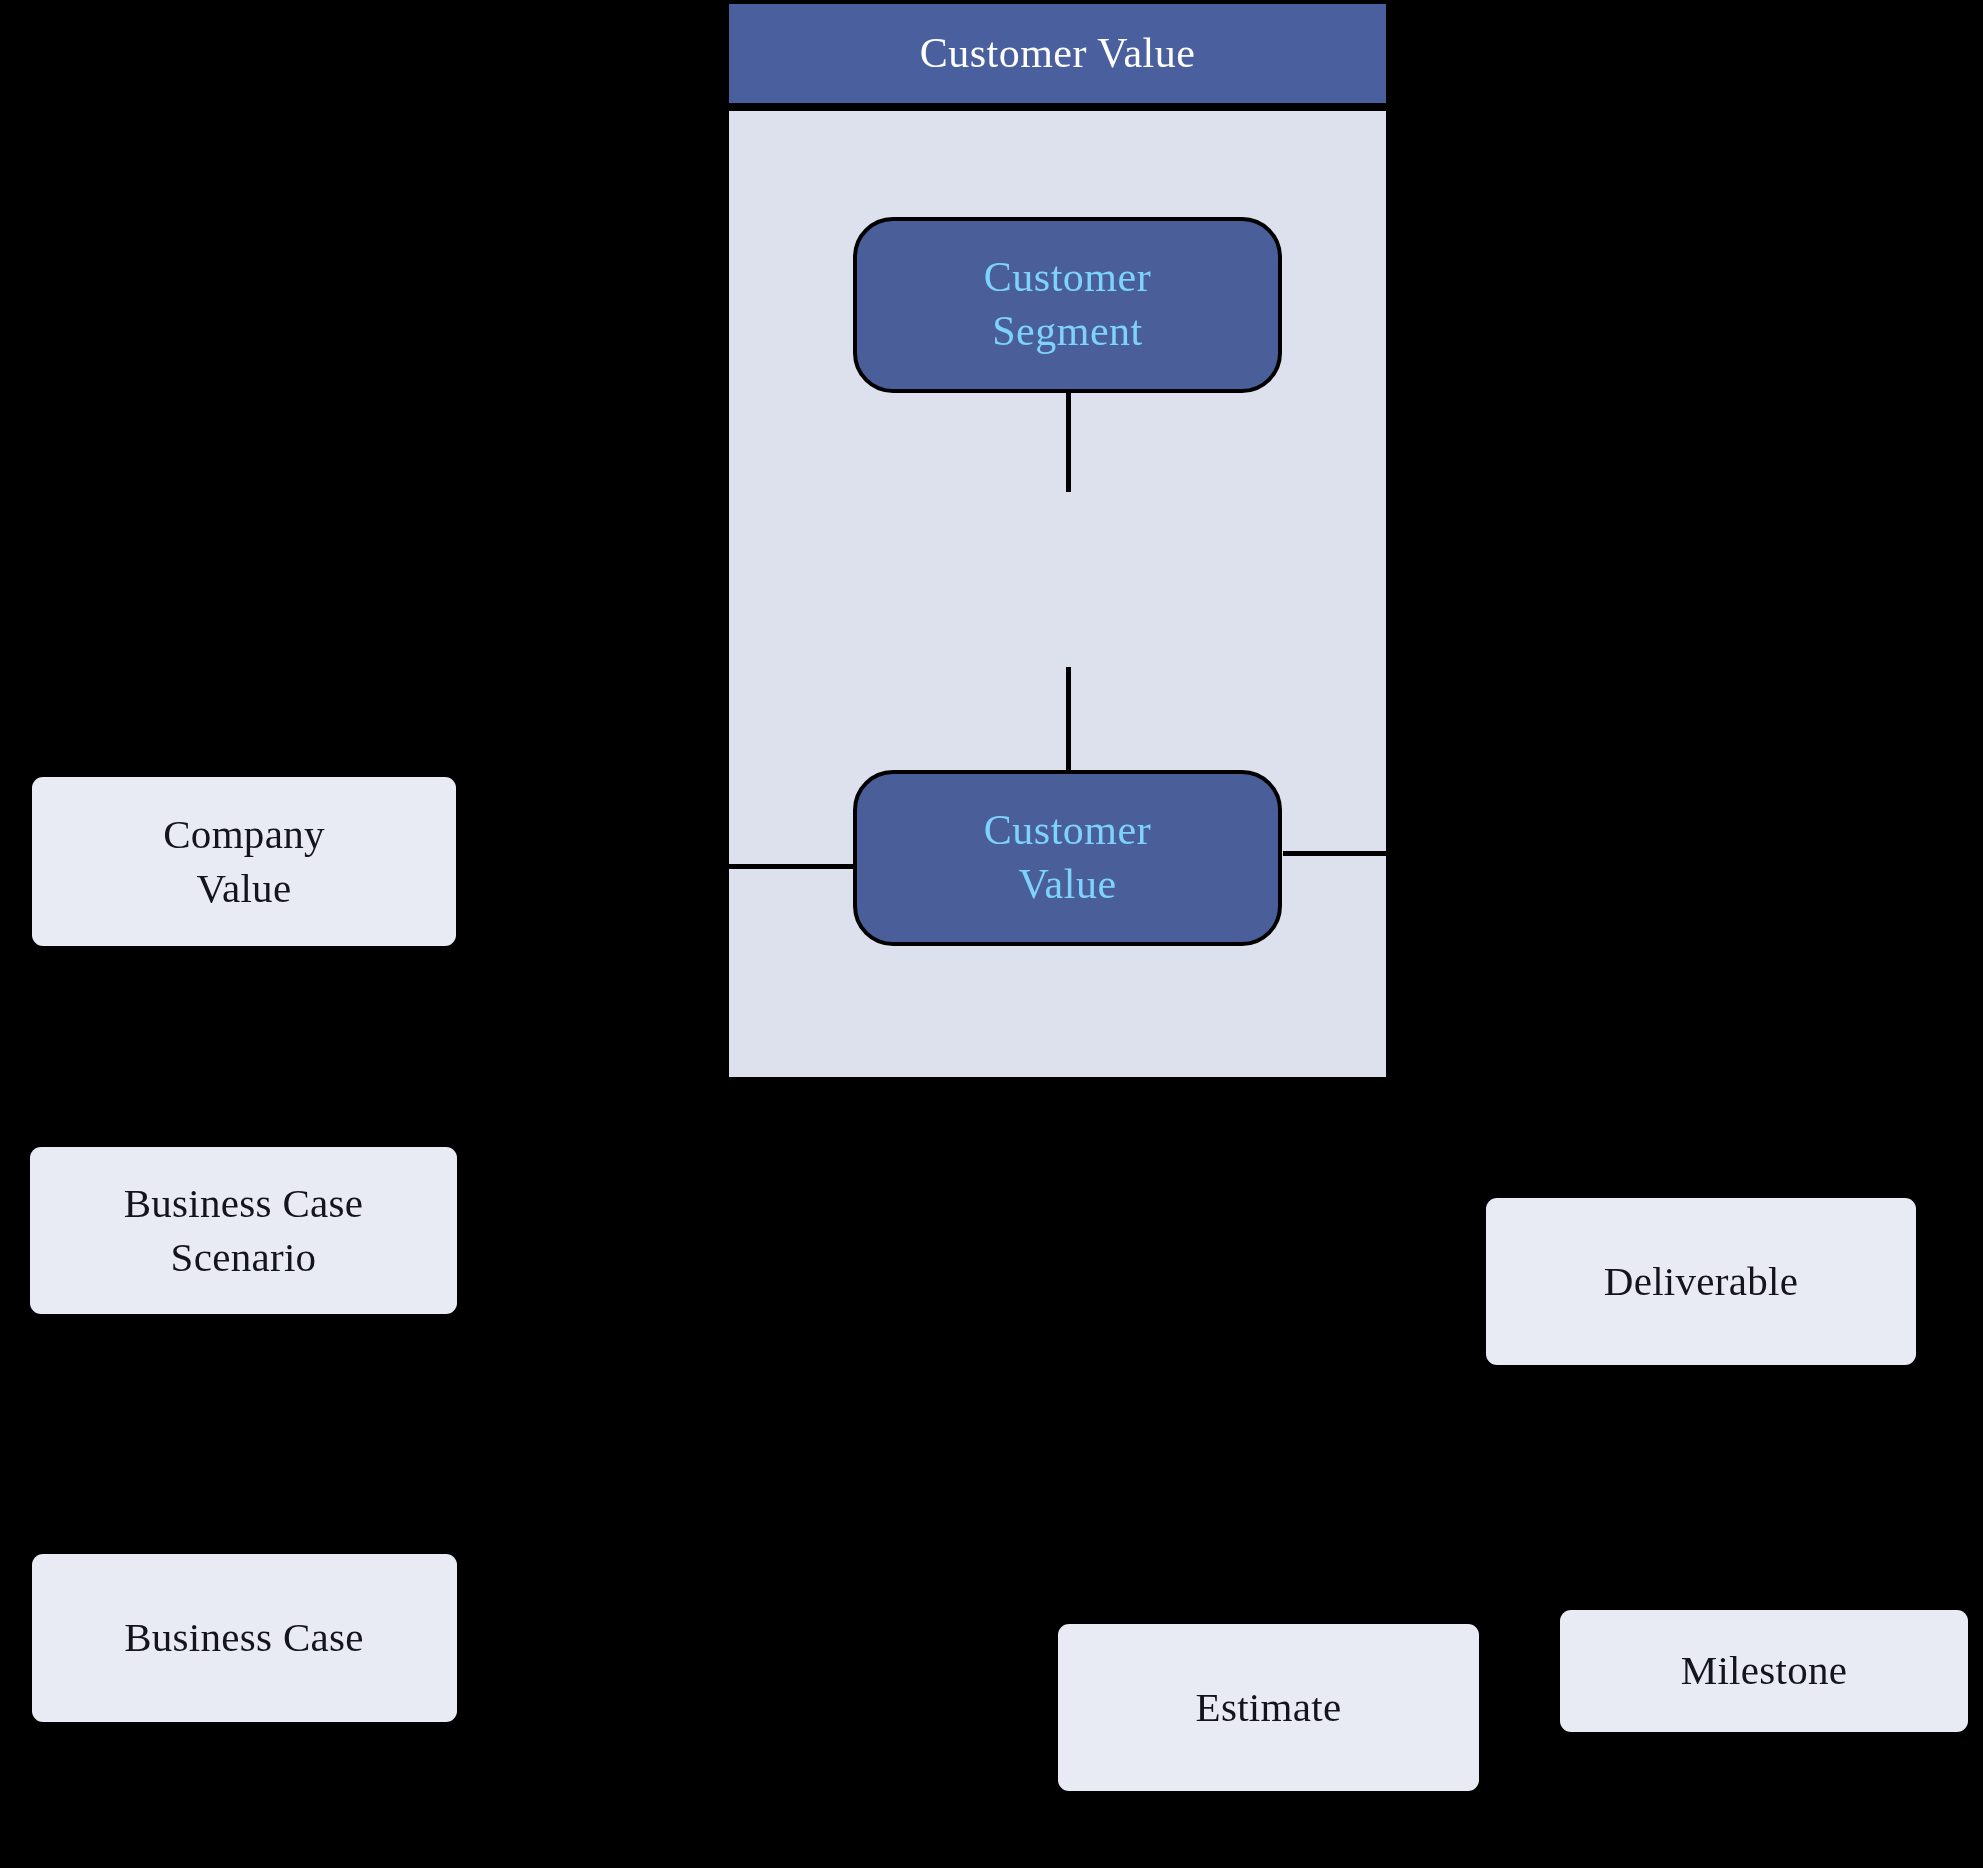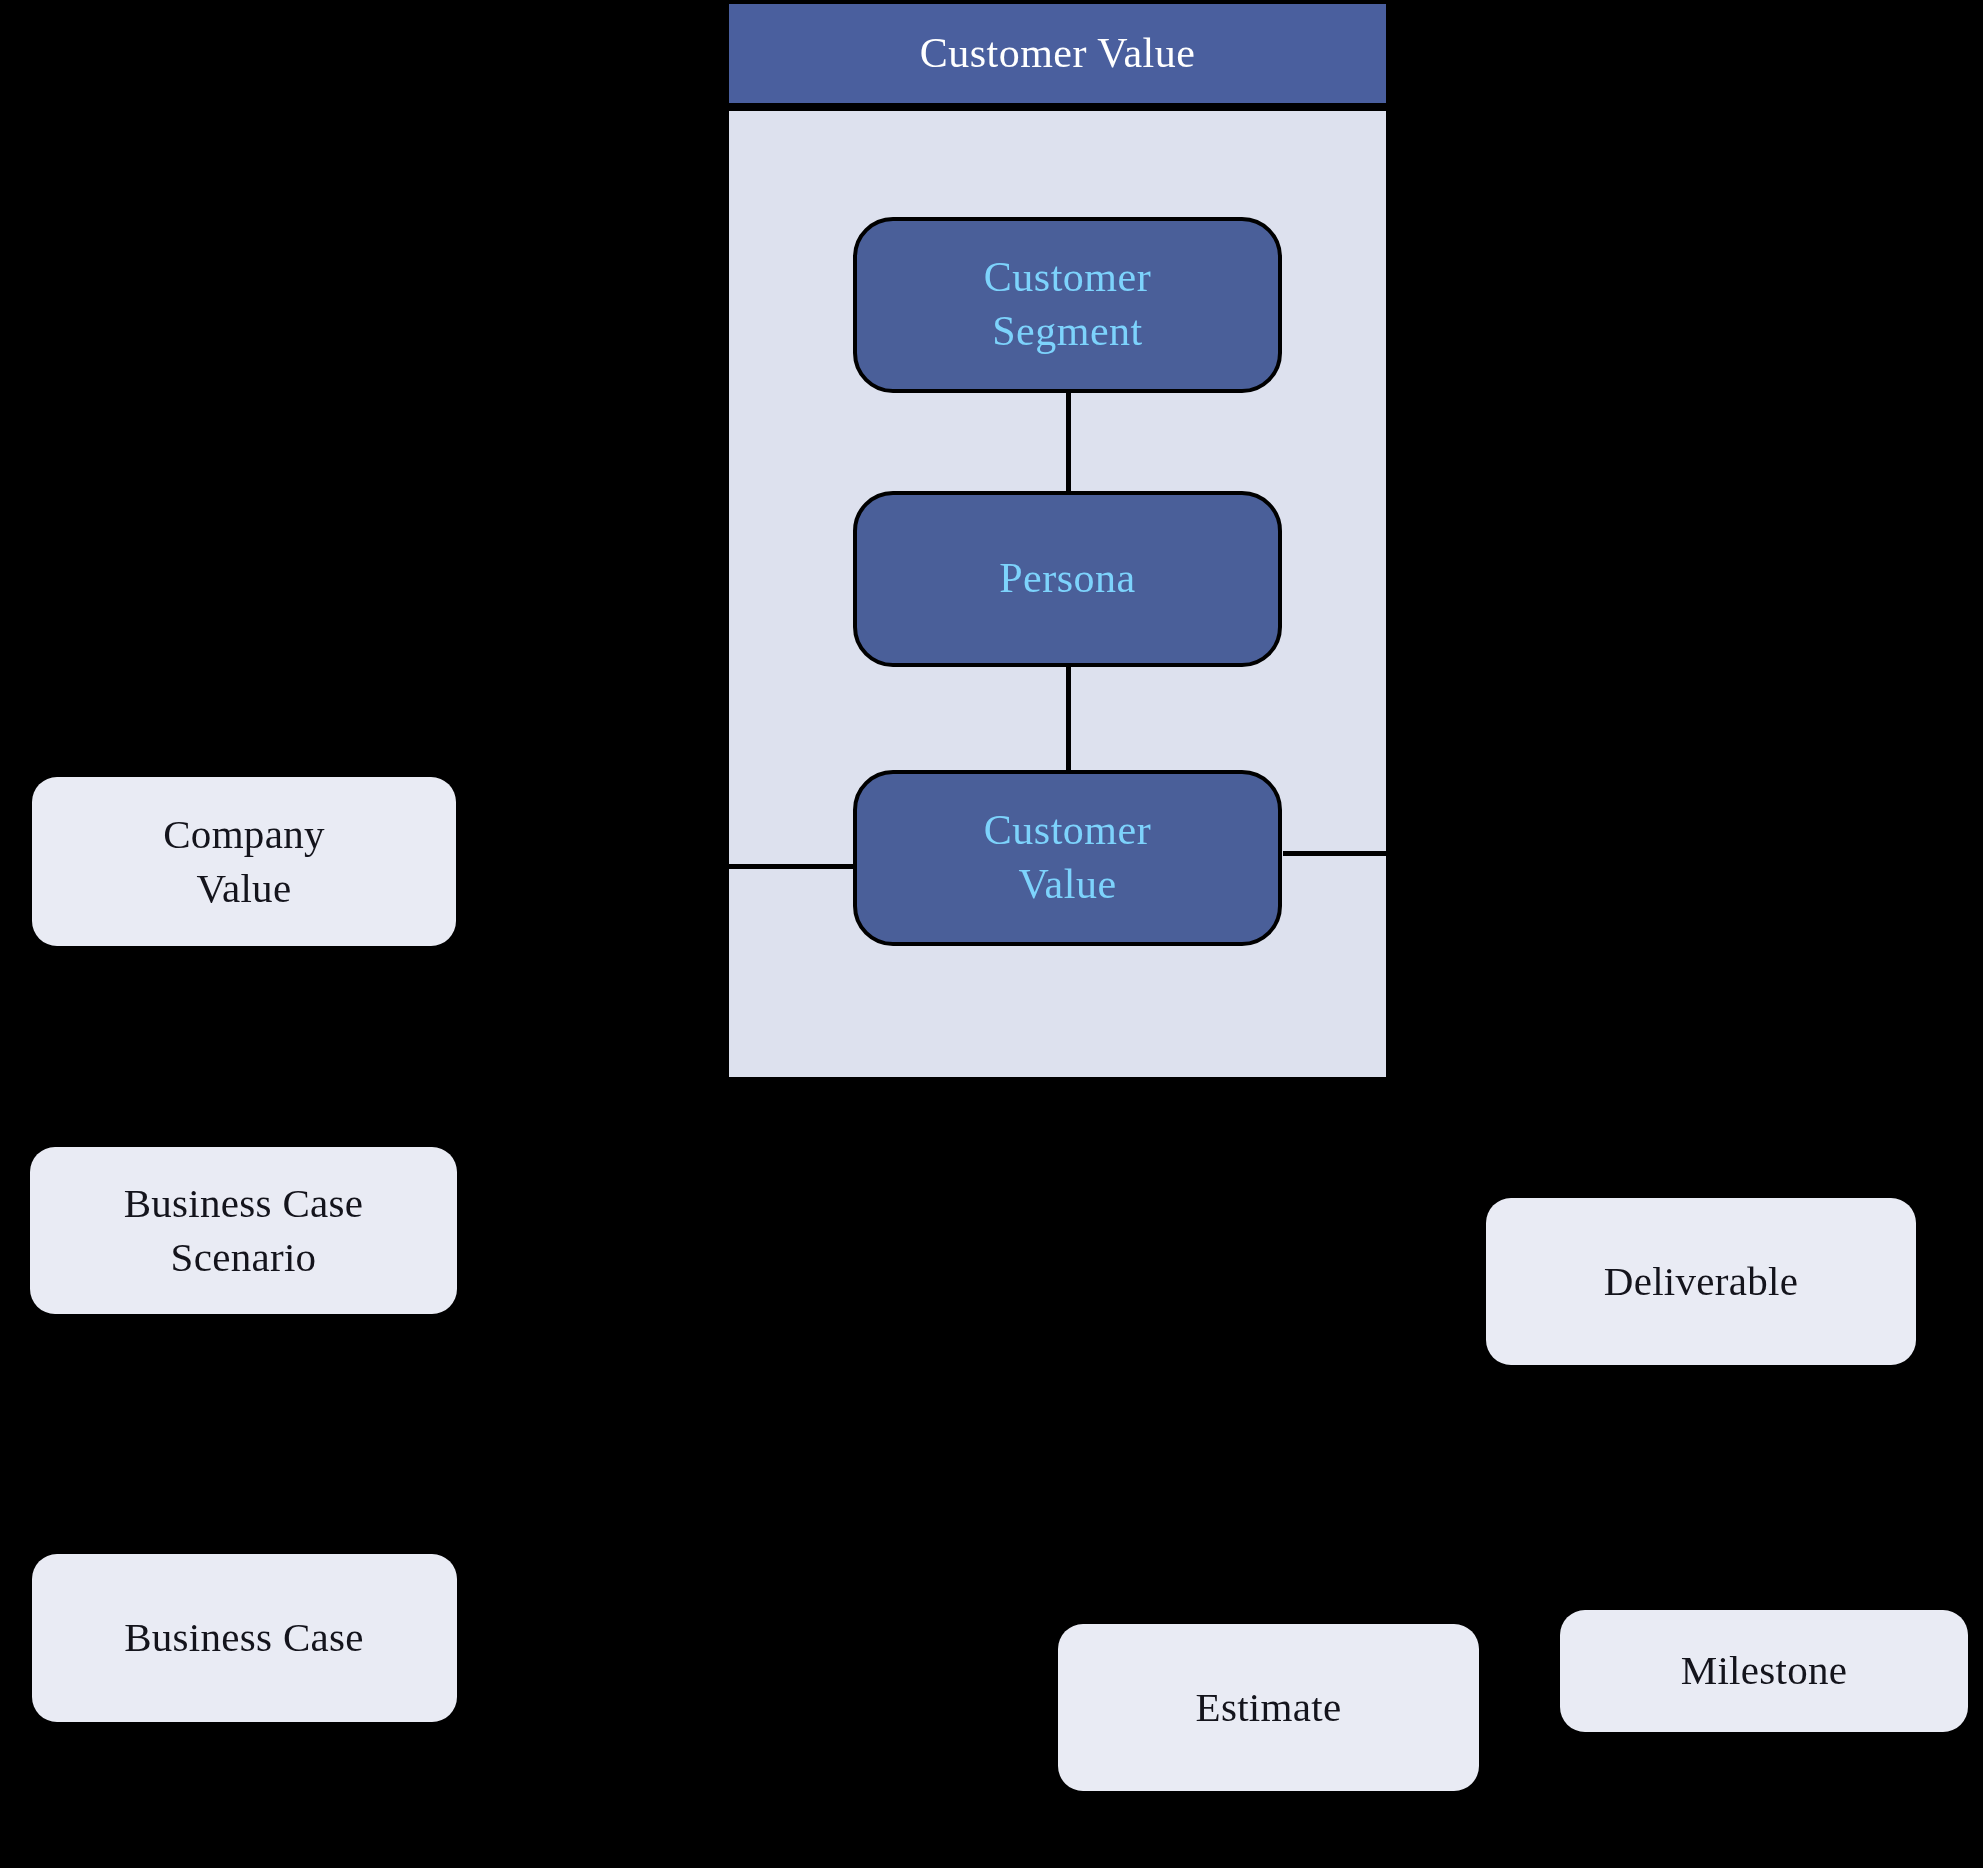--- a/index.html
+++ b/index.html
@@ -42,21 +42,21 @@
   .node-segment { top: 217px; height: 176px; }
   .node-persona { top: 491px; height: 176px; }
   .node-value   { top: 770px; height: 176px; }
 
   
   .connector { background: #000000; }
 
   
   .card {
     background: #e9ebf4;
-    border-radius: 25px;
+    border-radius: 11px;
     display: flex; align-items: center; justify-content: center;
     color: #14141c; font-size: 41px; line-height: 1.3;
     text-align: center; white-space: pre-line; letter-spacing: 0.3px;
   }
   .card-company  { left: 32px;   top: 777px;  width: 424px; height: 169px; }
   .card-scenario { left: 30px;   top: 1147px; width: 427px; height: 167px; }
   .card-bcase    { left: 31.5px;   top: 1554px; width: 425px; height: 168px; }
   .card-deliv    { left: 1486px; top: 1198px; width: 430px; height: 167px; }
   .card-estimate { left: 1058px; top: 1624px; width: 421px; height: 167px; }
   .card-milestone{ left: 1560px; top: 1610px; width: 408px; height: 122px; }
@@ -72,23 +72,20 @@
   </div>
 
   <div class="abs connector" style="left:1066px; top:393px; width:4.5px; height:99px;"></div>
   <div class="abs connector" style="left:1066px; top:667px; width:4.5px; height:104px;"></div>
   <div class="abs connector" style="left:729px; top:864px; width:124px; height:4.5px;"></div>
   <div class="abs connector" style="left:1283px; top:851px; width:104px; height:4.5px;"></div>
 
   <div class="abs node node-segment">
     <span>Customer
 Segment</span>
-  </div>
-  <div class="abs node node-persona">
-    <span>Persona</span>
   </div>
   <div class="abs node node-value">
     <span>Customer
 Value</span>
   </div>
 
   <div class="abs card card-company">
     <span>Company
 Value</span>
   </div>

